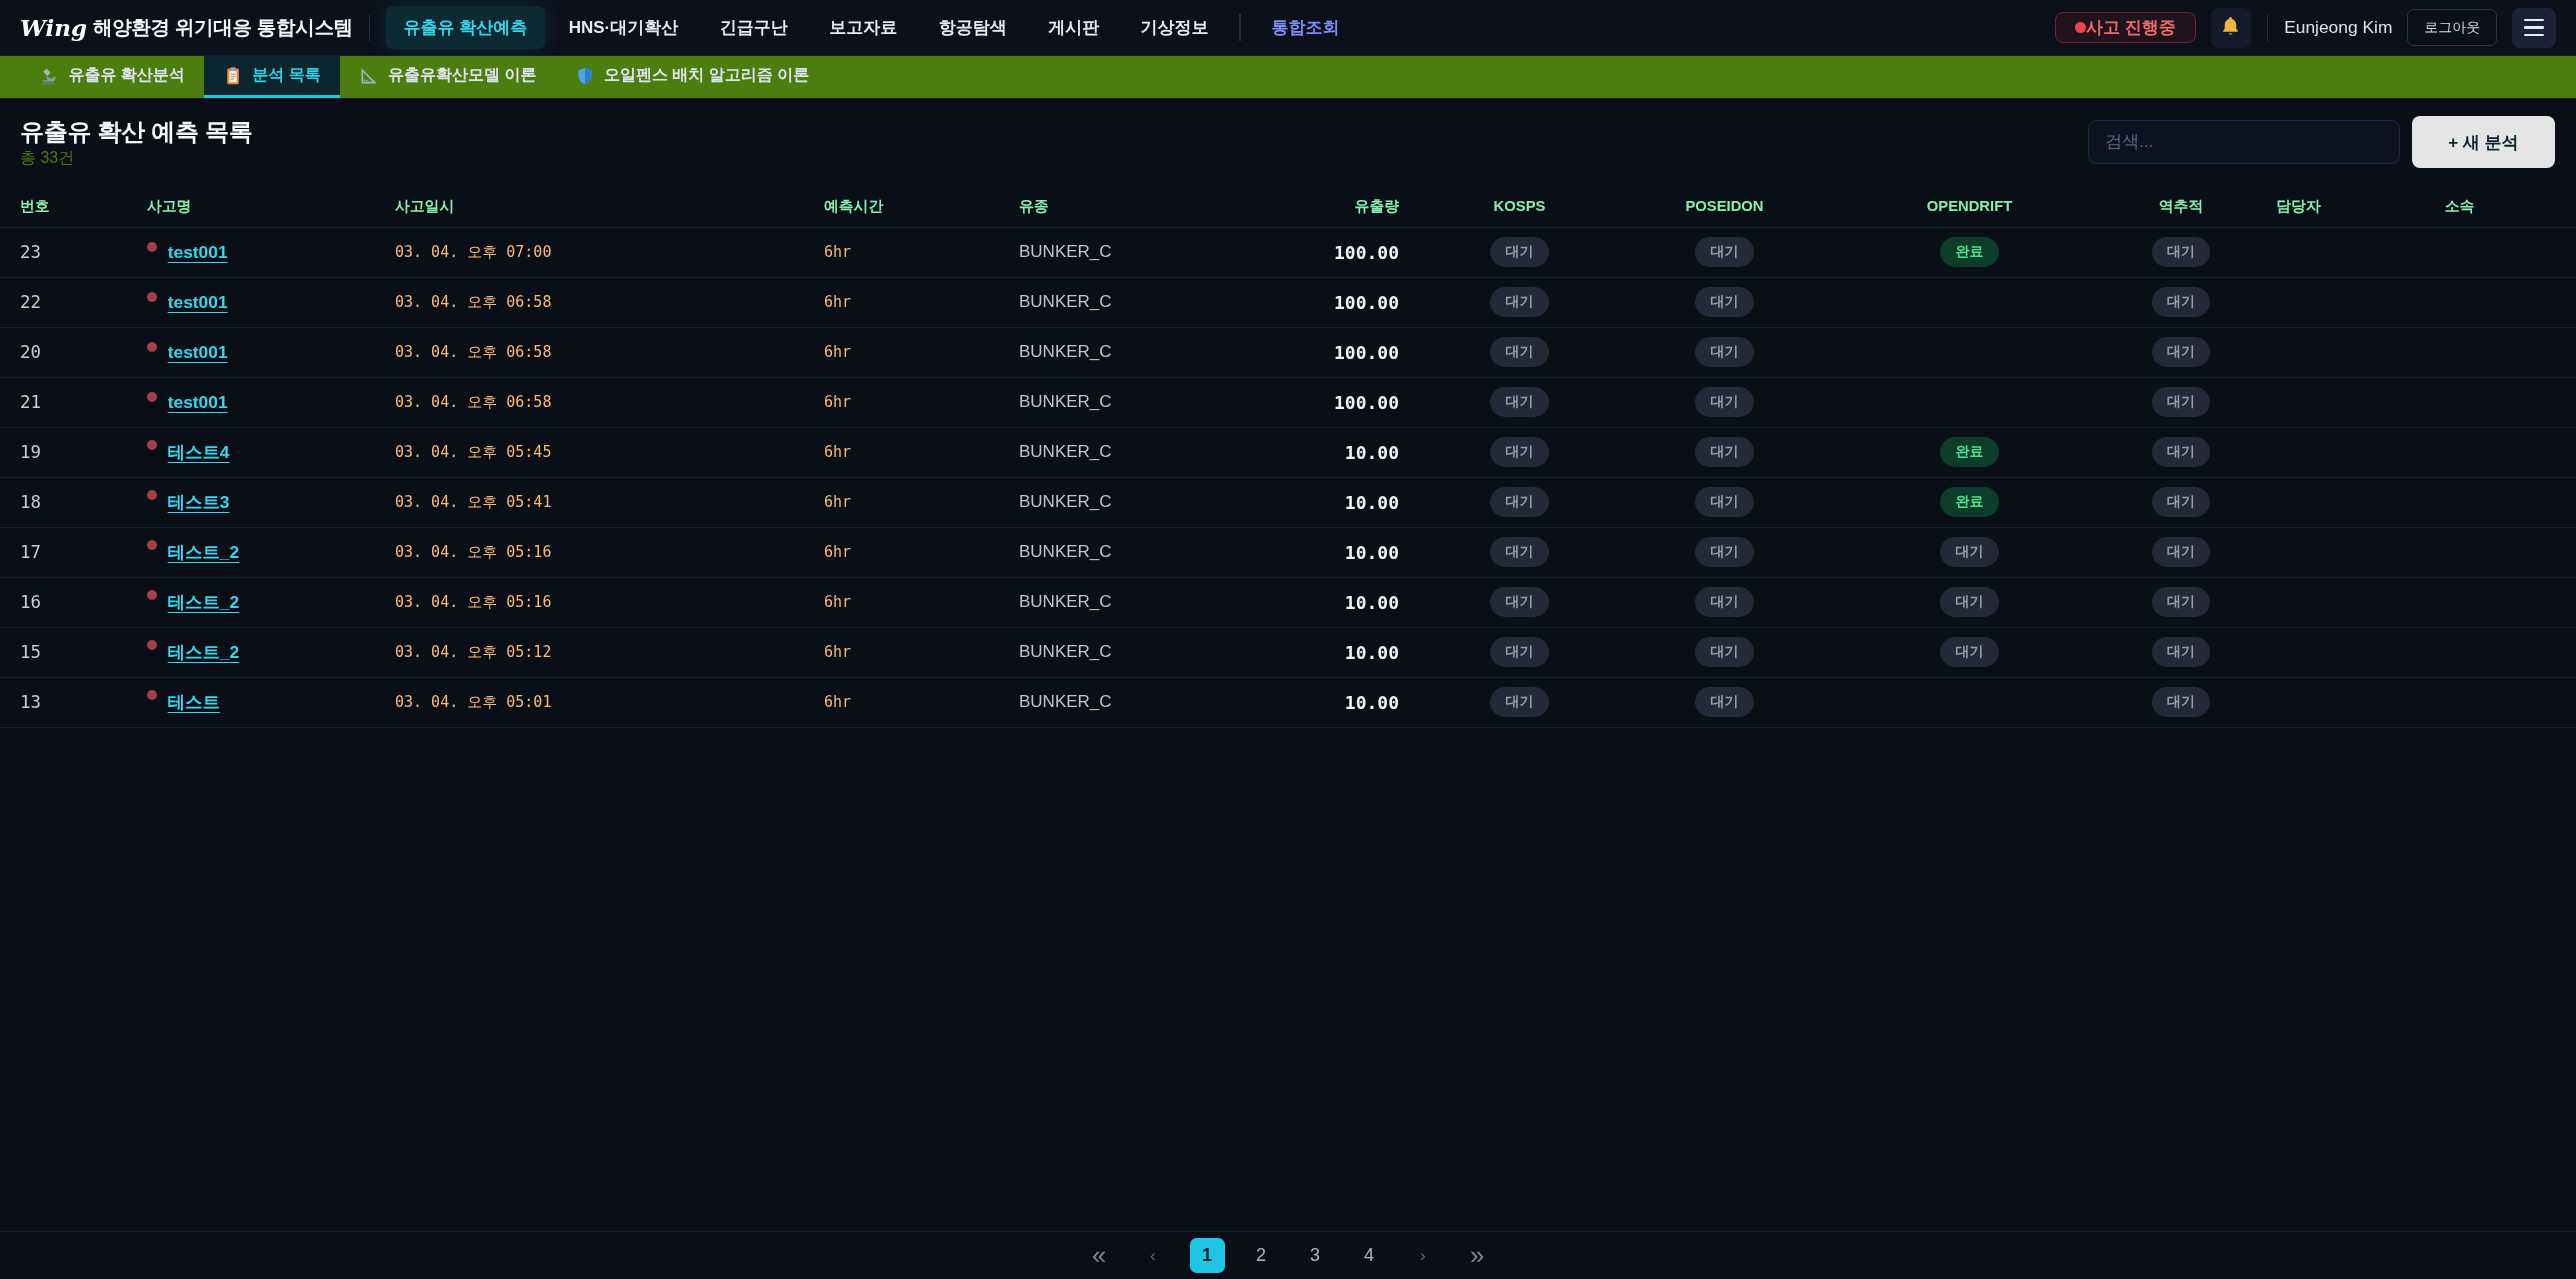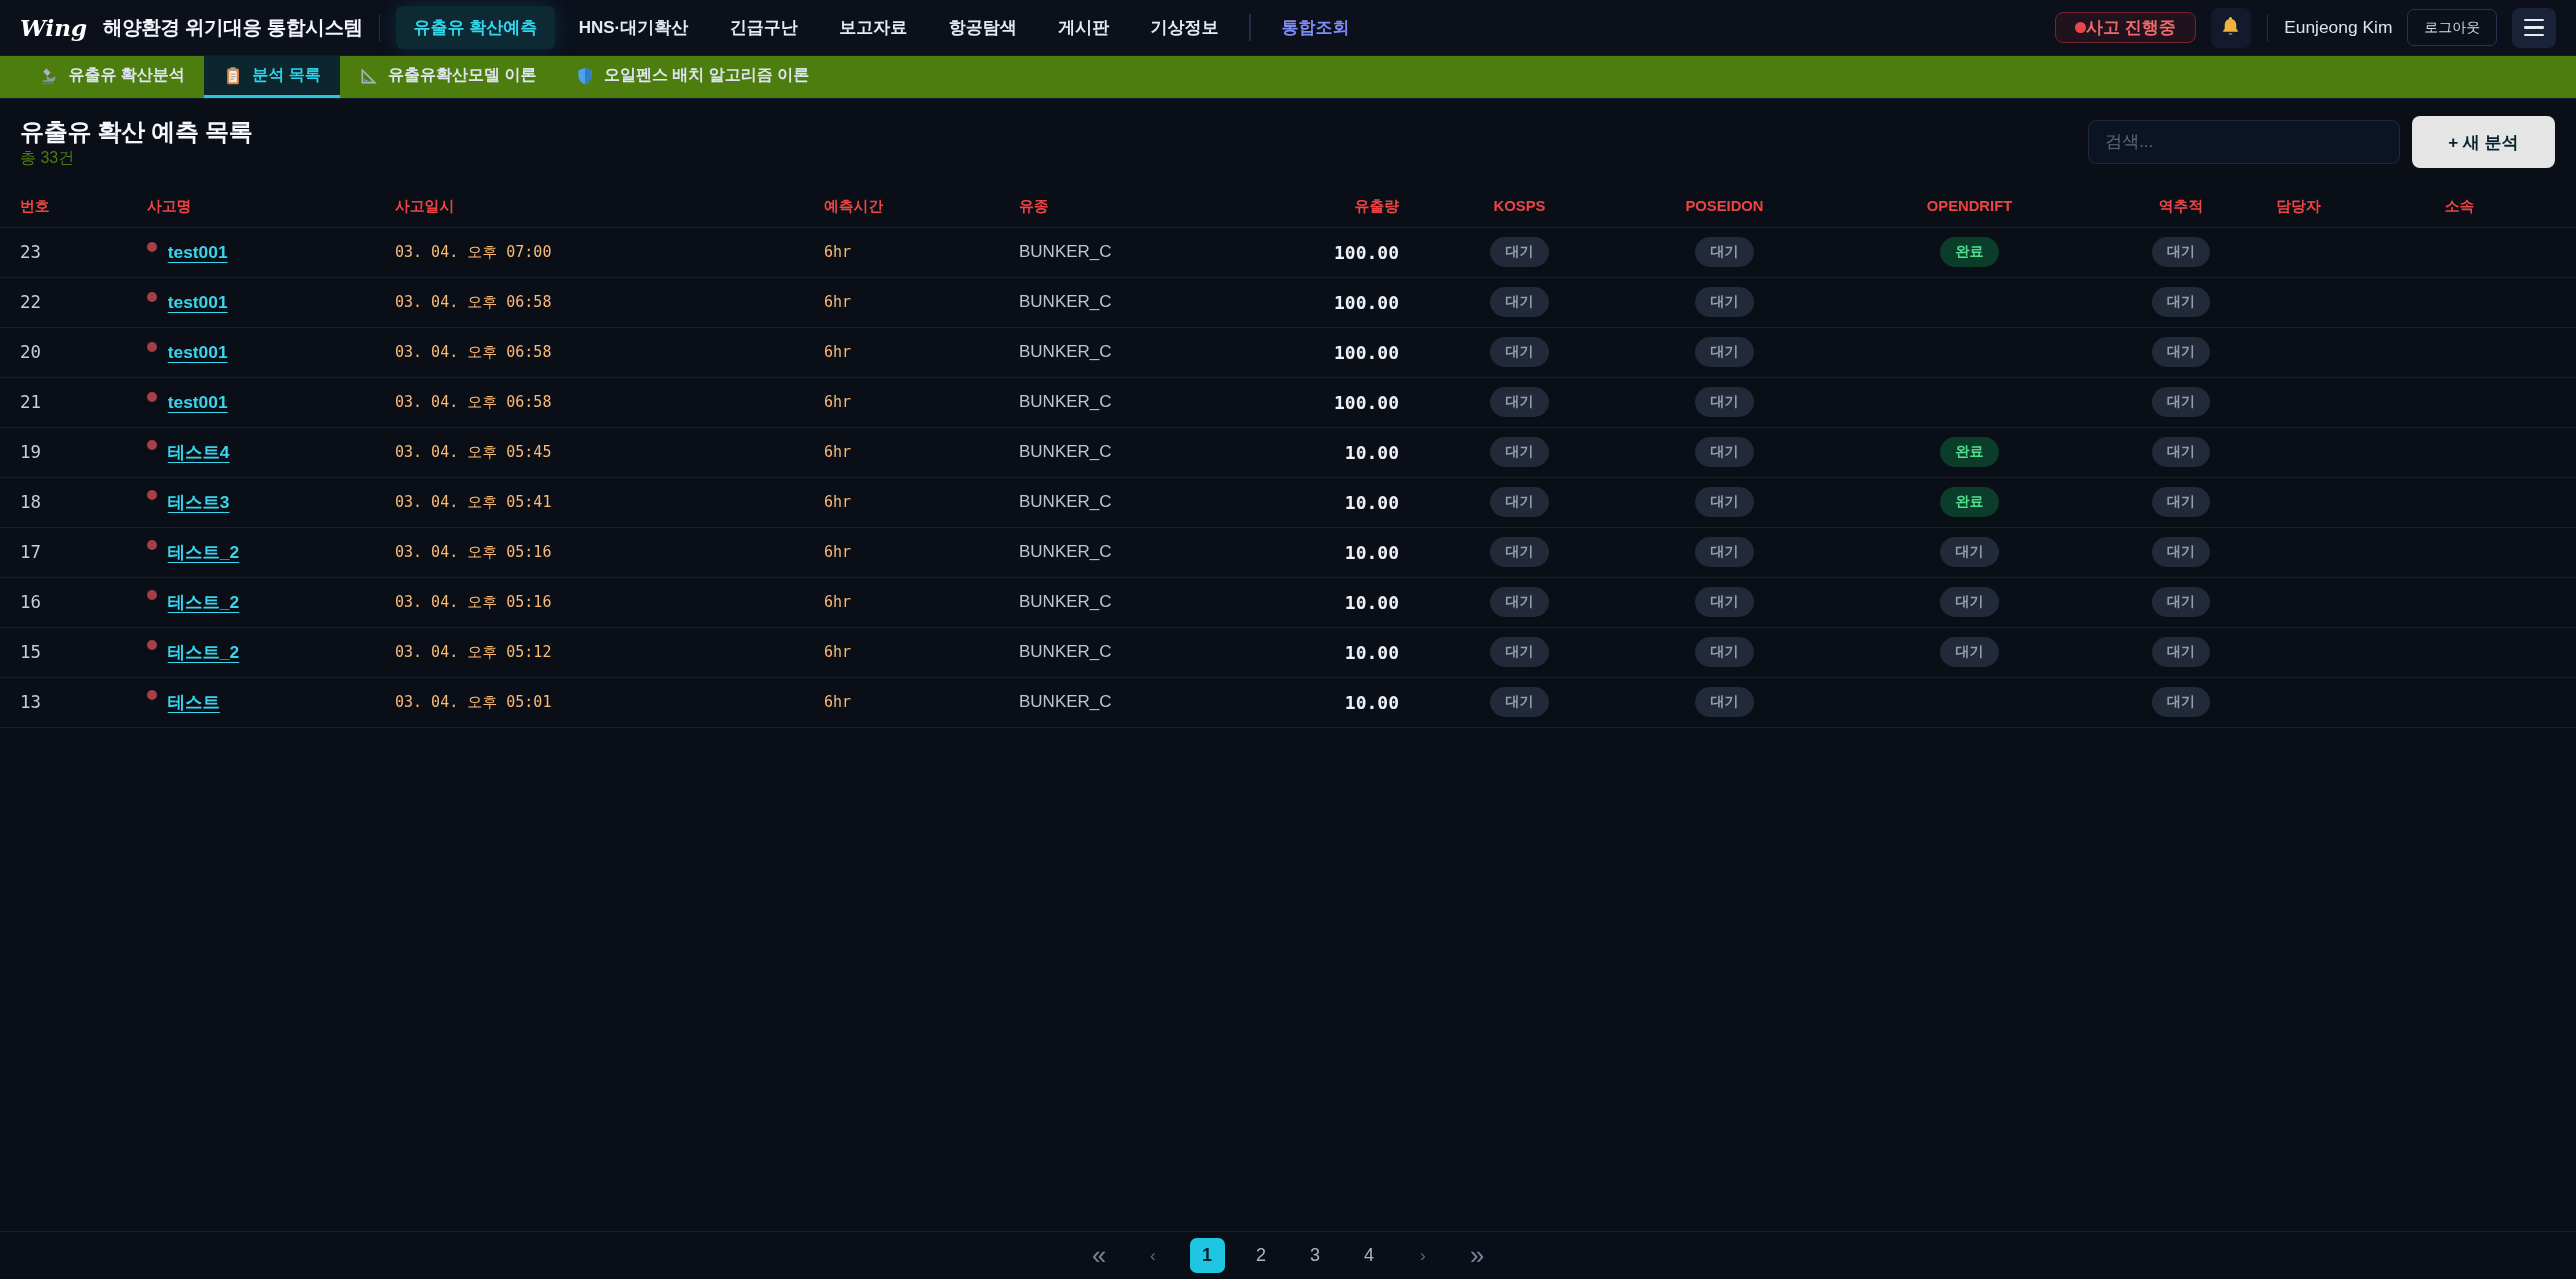--- a/index.html
+++ b/index.html
@@ -13,21 +13,21 @@
   }
 
   
   .topbar {
     height:56px; flex:0 0 56px;
     display:flex; align-items:center;
     padding:0 20px;
     background:#0b101b;
     border-bottom:1.3px solid #121a2b;
   }
-  .logo { display:flex; align-items:flex-end; gap:16px; cursor:default; }
+  .logo { display:flex; align-items:flex-end; gap:6px; cursor:default; }
   .logo-brand {
     font-family:"DejaVu Serif", serif;
     font-style:italic; font-weight:bold;
     font-size:23px; color:#ffffff;
   }
   .logo-title { font-size:19.5px; font-weight:800; color:#f2f5fa; letter-spacing:-0.3px; }
   .v-divider { width:1.3px; height:28px; background:#232d44; margin:0 16px; flex:0 0 1.3px; }
   .nav { display:flex; align-items:center; gap:6.7px; }
   .nav-item {
     padding:10px 17.4px; font-size:17px; font-weight:700;
@@ -99,21 +99,21 @@
     background:#e5e5e5; color:#06222d;
     border:none; border-radius:8px;
     font-size:17px; font-weight:800; cursor:pointer; white-space:nowrap;
     font-family:"Liberation Sans", sans-serif;
   }
 
   
   .table-wrap { flex:1 1 auto; }
   table { width:100%; border-collapse:collapse; table-layout:fixed; }
   th {
-    height:42px; font-size:14.8px; font-weight:700; color:#ef4444;
+    height:42px; font-size:14.8px; font-weight:700; color:#86efac;
     border-bottom:1.3px solid #1b2538; white-space:nowrap;
   }
   td { height:50px; font-size:17.4px; border-bottom:1.3px solid #161f31; white-space:nowrap; overflow:hidden; }
   .al { text-align:left; padding-left:20px; }
   .ar { text-align:right; padding-right:23px; }
   .ac { text-align:center; }
   td.c-num { color:#c6cdd9; font-family:"DejaVu Sans Mono", monospace; font-size:17.4px; }
   .name-cell { display:flex; align-items:flex-start; gap:10.7px; }
   .name-dot { width:10px; height:10px; border-radius:50%; background:#a63f45; flex:0 0 10px; }
   .name-link {

